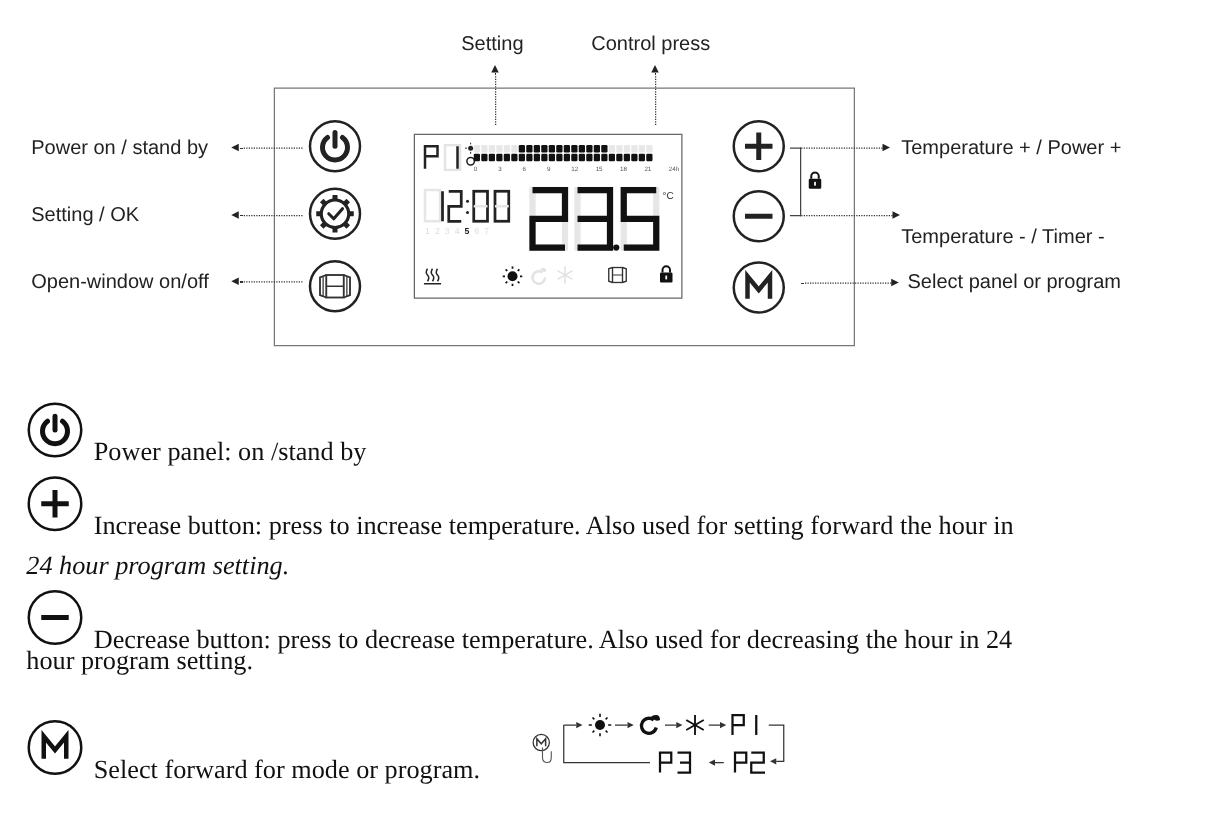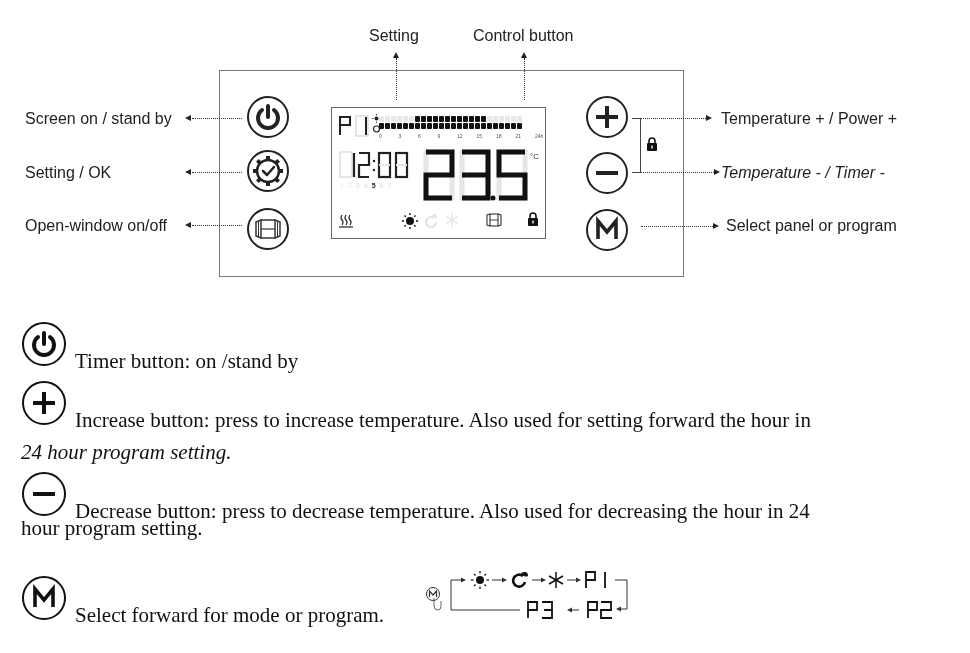--- a/index.html
+++ b/index.html
@@ -22,29 +22,29 @@
   .ticks span { position:absolute; }
   .days { position:absolute; left:8px; top:74px; font-size:7px; color:#ddd; letter-spacing:4px; }
   .days span.on { color:#222; font-weight:bold; }
   .unit { position:absolute; left:198px; top:44px; font-size:8px; color:#333; }
   .cycle { position:absolute; left:425px; top:568px; width:230px; height:60px; }
 </style>
 </head>
 <body>
 
 <div class="lbl" style="left:369px;top:27px;">Setting</div>
-<div class="lbl" style="left:473px;top:27px;">Control button</div>
+<div class="lbl" style="left:473px;top:27px;">Control press</div>
 <div class="arrow-u" style="left:393px;top:52px;"></div>
 <div class="dot-v" style="left:396px;top:58px;height:42px;"></div>
 <div class="arrow-u" style="left:521px;top:52px;"></div>
 <div class="dot-v" style="left:524px;top:58px;height:42px;"></div>
 
 <div class="panel"></div>
 
-<div class="lbl" style="left:25px;top:110px;">Screen on / stand by</div>
+<div class="lbl" style="left:25px;top:110px;">Power on / stand by</div>
 <div class="lbl" style="left:25px;top:164px;">Setting / OK</div>
 <div class="lbl" style="left:25px;top:217px;">Open-window on/off</div>
 
 <div class="arrow-l" style="left:185px;top:115px;"></div>
 <div class="dot-h" style="left:192px;top:118px;width:50px;"></div>
 <div class="arrow-l" style="left:185px;top:169px;"></div>
 <div class="dot-h" style="left:192px;top:172px;width:50px;"></div>
 <div class="arrow-l" style="left:185px;top:222px;"></div>
 <div class="dot-h" style="left:192px;top:225px;width:50px;"></div>
 
@@ -306,30 +306,30 @@
 </svg>
 
 <div class="dot-h" style="left:641px;top:118px;width:65px;"></div>
 <div class="arrow-r" style="left:706px;top:115px;"></div>
 <div class="dot-h" style="left:641px;top:172px;width:73px;"></div>
 <div class="arrow-r" style="left:714px;top:169px;"></div>
 <div class="dot-h" style="left:641px;top:226px;width:72px;"></div>
 <div class="arrow-r" style="left:713px;top:223px;"></div>
 
 <div class="lbl" style="left:721px;top:110px;">Temperature + / Power +</div>
-<div class="lbl" style="left:721px;top:164px;font-style:italic;">Temperature - / Timer -</div>
+<div class="lbl" style="left:721px;top:181px;">Temperature - / Timer -</div>
 <div class="lbl" style="left:726px;top:217px;">Select panel or program</div>
 
 <div class="docbtn" style="left:22px;top:322px;">
   <svg width="30" height="30" viewBox="0 0 30 30">
     <path d="M9 8 A10 10 0 1 0 21 8" fill="none" stroke="#111" stroke-width="4" stroke-linecap="round"></path>
     <line x1="15" y1="4" x2="15" y2="15" stroke="#111" stroke-width="4" stroke-linecap="round"></line>
   </svg>
 </div>
-<div class="doc" style="left:75px;top:345px;">Timer button: on /stand by</div>
+<div class="doc" style="left:75px;top:345px;">Power panel: on /stand by</div>
 
 <div class="docbtn" style="left:22px;top:381px;">
   <svg width="28" height="28" viewBox="0 0 28 28">
     <line x1="14" y1="3" x2="14" y2="25" stroke="#111" stroke-width="4"></line>
     <line x1="3" y1="14" x2="25" y2="14" stroke="#111" stroke-width="4"></line>
   </svg>
 </div>
 <div class="doc" style="left:75px;top:404px;">Increase button: press to increase temperature. Also used for setting forward the hour in</div>
 <div class="doc" style="left:21px;top:436px;font-style:italic;">24 hour program setting.</div>
 

